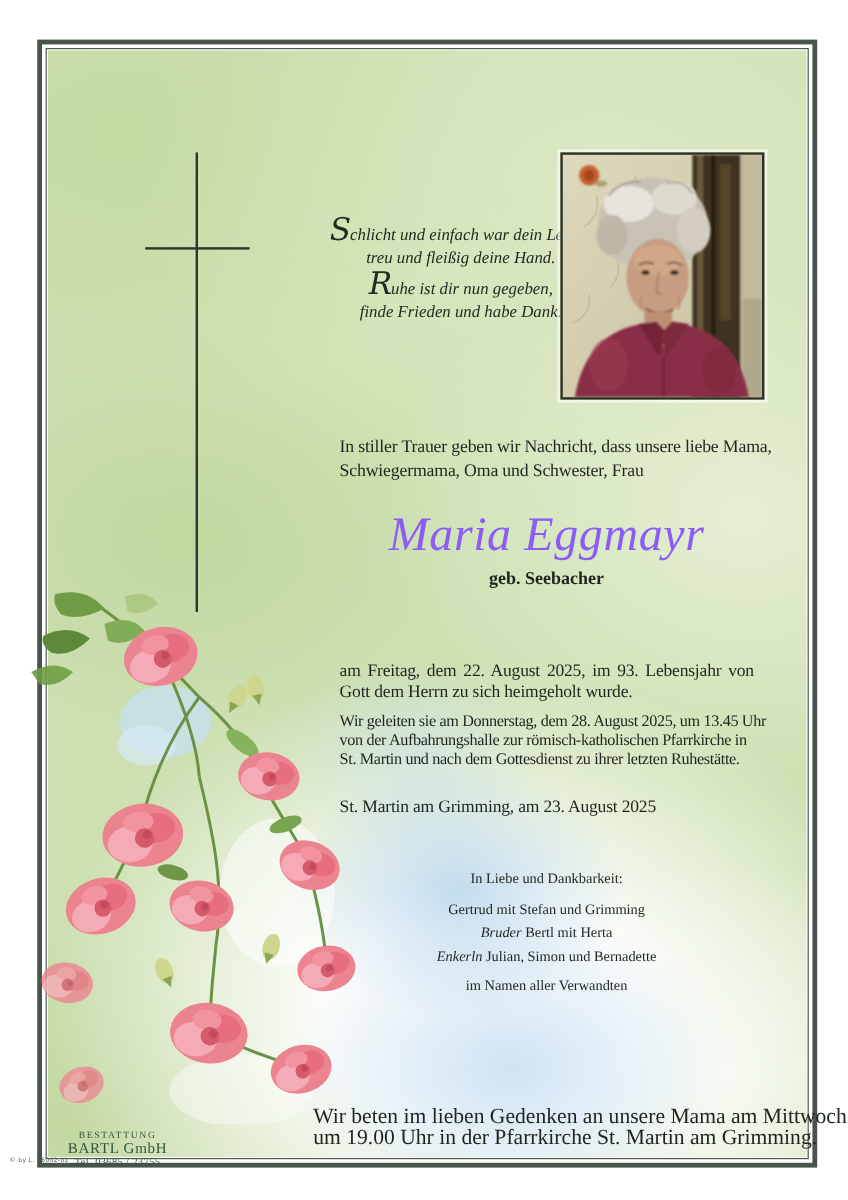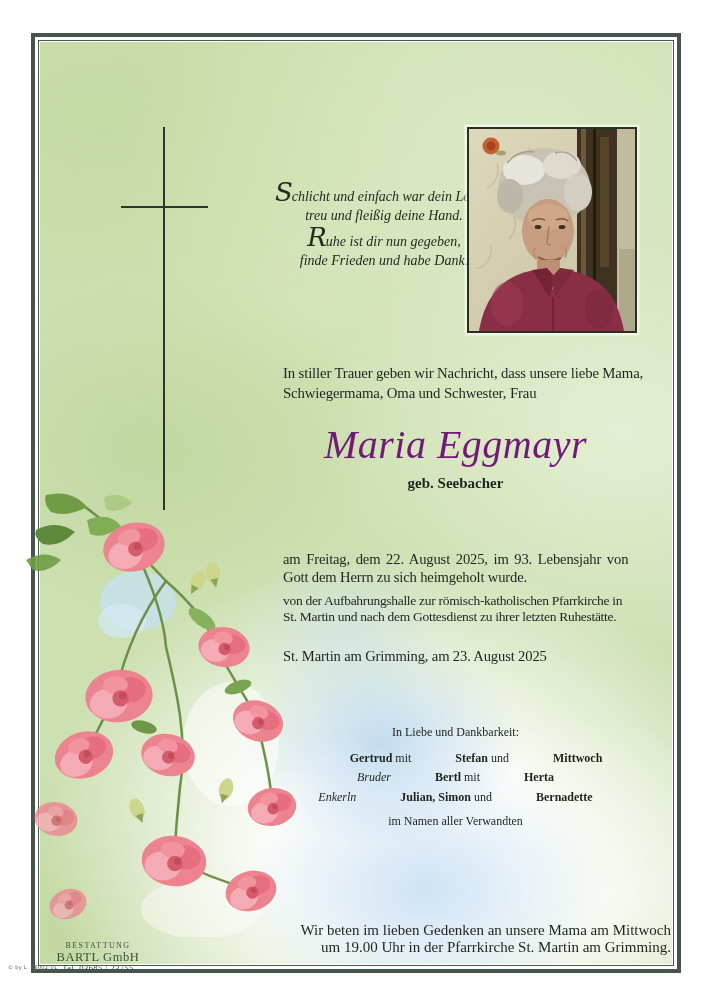--- a/index.html
+++ b/index.html
@@ -38,38 +38,38 @@
   .verse .vgap{height:7px;}
 
   .photo{position:absolute;left:467px;top:127px;width:170px;height:206px;
     border:2.5px solid #2a3122;box-shadow:0 0 0 2.5px rgba(255,255,255,.6);box-sizing:border-box;background:#d5cfb2;}
   .photo svg{display:block;width:100%;height:100%;}
 
   .intro{position:absolute;left:283px;top:363px;width:380px;font-size:14.8px;line-height:20px;letter-spacing:-0.15px;}
   .intro .ln{display:block;white-space:nowrap;}
 
   .name{position:absolute;left:283px;top:421px;width:345px;text-align:center;
-    font-style:italic;font-size:40px;color:#701a75;letter-spacing:0.5px;white-space:nowrap;}
+    font-style:italic;font-size:40px;color:#8b5cf6;letter-spacing:0.5px;white-space:nowrap;}
   .maiden{position:absolute;left:283px;top:475px;width:345px;text-align:center;font-weight:bold;font-size:15px;}
 
   .bodytext{position:absolute;left:283px;top:526px;width:382px;font-size:14.6px;letter-spacing:-0.15px;}
   .bodytext p{margin:0 0 7px 0;line-height:17.5px;}
   .bodytext .ln{display:block;white-space:nowrap;}
   .bodytext .stretch{word-spacing:2.2px;margin-top:25px;}
   .bodytext .tight{font-size:13.5px;letter-spacing:-0.3px;line-height:16.2px;}
   .bodytext .dateline{margin-top:23px;}
 
   .family{position:absolute;left:283px;top:723px;width:345px;text-align:center;font-size:12px;line-height:19.5px;color:#1e241e;}
   .family .ln{display:block;white-space:nowrap;}
   .family .heading{margin-bottom:6px;}
   .family .closing{margin-top:5px;}
-  .b{font-weight:bold;margin-left:41px;}
+  .b{font-weight:normal;}
   .i{font-style:italic;}
 
-  .memorial{position:absolute;left:261px;top:922px;width:410px;text-align:right;font-size:15px;line-height:16.5px;}
+  .memorial{position:absolute;left:261px;top:922px;width:410px;text-align:left;font-size:18px;line-height:16.5px;}
   .memorial .ln{display:block;white-space:nowrap;}
 
   .funeral-home{position:absolute;left:46px;top:926px;width:104px;text-align:center;color:#33543d;margin-top:15px;}
   .fh1{font-size:8px;letter-spacing:1.4px;line-height:10px;}
   .fh2{font-size:12.5px;letter-spacing:0.6px;line-height:12px;}
   .fh3{font-size:8.5px;letter-spacing:0.4px;line-height:11px;}
 
   .print-credit{position:absolute;left:8px;top:964px;font-size:5px;color:#5a5a5a;
     font-family:"DejaVu Sans", sans-serif;letter-spacing:0.3px;}
 
@@ -163,29 +163,30 @@
 
 <div class="name">Maria Eggmayr</div>
 <div class="maiden">geb. Seebacher</div>
 
 <div class="bodytext">
   <p>
     <span class="ln stretch">am Freitag, dem 22. August 2025, im 93. Lebensjahr von</span>
     <span class="ln">Gott dem Herrn zu sich heimgeholt wurde.</span>
   </p>
   <p class="tight">
+    <span class="ln">Wir geleiten sie am Donnerstag, dem 28. August 2025, um 13.45 Uhr</span>
     <span class="ln">von der Aufbahrungshalle zur römisch-katholischen Pfarrkirche in</span>
     <span class="ln">St. Martin und nach dem Gottesdienst zu ihrer letzten Ruhestätte.</span>
   </p>
   <p class="dateline">St. Martin am Grimming, am 23. August 2025</p>
 </div>
 
 <div class="family">
   <span class="ln heading">In Liebe und Dankbarkeit:</span>
-  <span class="ln"><span class="b">Gertrud</span><span> mit </span><span class="b">Stefan</span><span> und </span><span class="b">Mittwoch</span></span>
+  <span class="ln"><span class="b">Gertrud</span><span> mit </span><span class="b">Stefan</span><span> und </span><span class="b">Grimming</span></span>
   <span class="ln"><span class="i">Bruder </span><span class="b">Bertl</span><span> mit </span><span class="b">Herta</span></span>
   <span class="ln"><span class="i">Enkerln </span><span class="b">Julian, Simon</span><span> und </span><span class="b">Bernadette</span></span>
   <span class="ln closing">im Namen aller Verwandten</span>
 </div>
 
 <div class="roses">
   <svg viewBox="0 0 302 448">
     <defs>
       <g id="rose">
         <ellipse rx="27" ry="21" fill="#ec8490"></ellipse>

